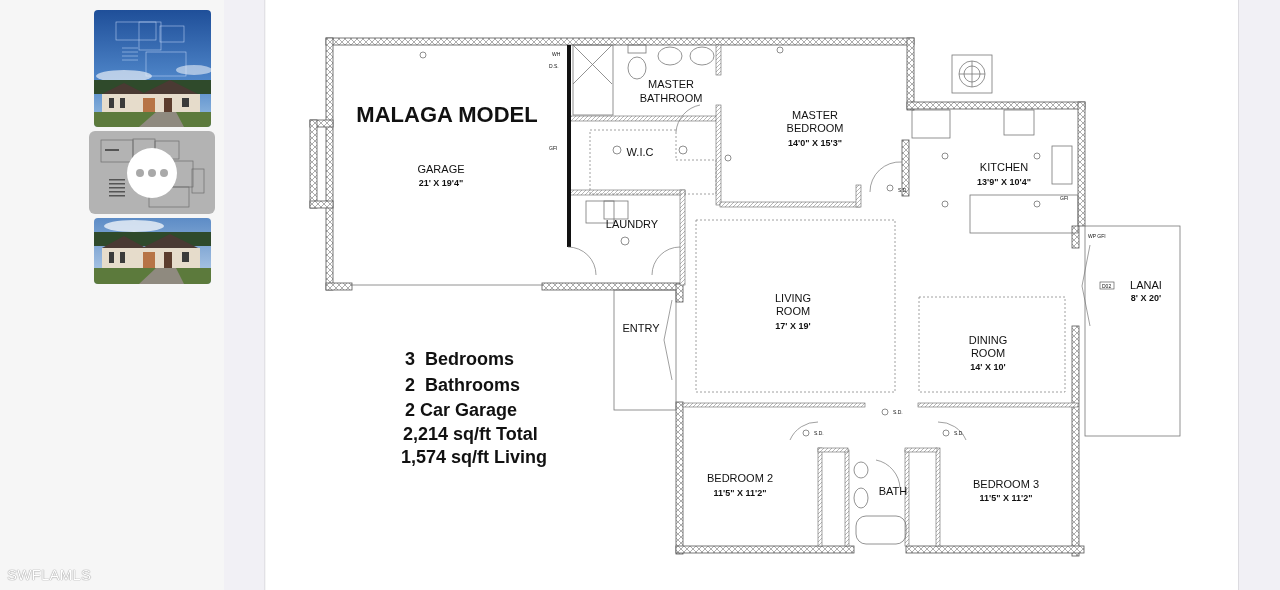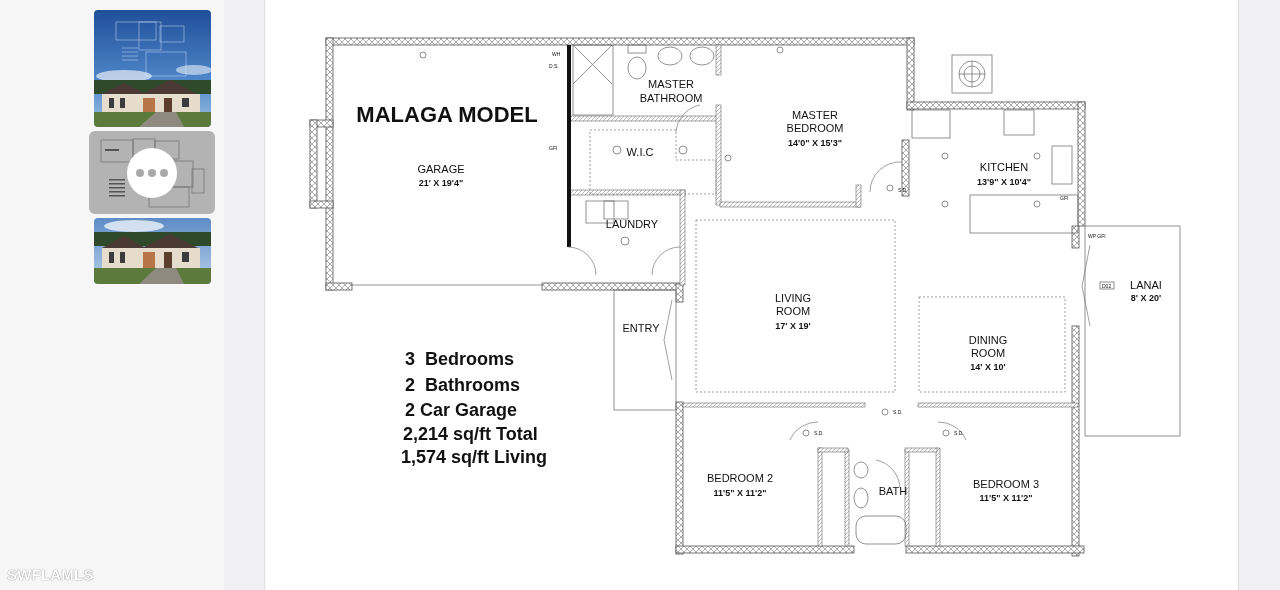--- a/index.html
+++ b/index.html
@@ -1,18 +1,18 @@
 <!DOCTYPE html>
 <html><head>
 <meta charset="utf-8">
 <style>
   * { box-sizing: border-box; margin: 0; padding: 0; }
   html, body { width: 1280px; height: 590px; overflow: hidden; background: #f5f5f5; font-family: "Liberation Sans", sans-serif; }
   .app { position: relative; width: 1280px; height: 590px; }
-  .sidebar { position: absolute; left: 0; top: 0; width: 224px; height: 590px; background: #f6f6f6; font-weight: bold; }
+  .sidebar { position: absolute; left: 0; top: 0; width: 224px; height: 590px; background: #f6f6f6; }
   .gutter-left { position: absolute; left: 224px; top: 0; width: 41px; height: 590px; background: #f1f0f5; border-right: 1px solid #e2e1e6; }
   .gutter-right { position: absolute; left: 1238px; top: 0; width: 42px; height: 590px; background: #f1f0f5; border-left: 1px solid #dcdbe0; }
   .canvas { position: absolute; left: 266px; top: 0; width: 972px; height: 590px; background: #ffffff; }
   .thumb { position: absolute; border-radius: 4px; overflow: hidden; cursor: pointer; }
   .thumb svg { display: block; }
   .thumb.t1 { left: 94px; top: 10px; width: 117px; height: 117px; }
   .thumb.t2 { left: 89px; top: 131px; width: 126px; height: 83px; background: #b3b3b3; border-radius: 6px; }
   .thumb.t3 { left: 94px; top: 218px; width: 117px; height: 66px; }
   .more-circle { position: absolute; left: 38px; top: 17px; width: 50px; height: 50px; border-radius: 50%; background: #ffffff; display: flex; align-items: center; justify-content: center; gap: 4px; }
   .more-circle span { width: 8px; height: 8px; border-radius: 50%; background: #a9a9a9; display: block; }

